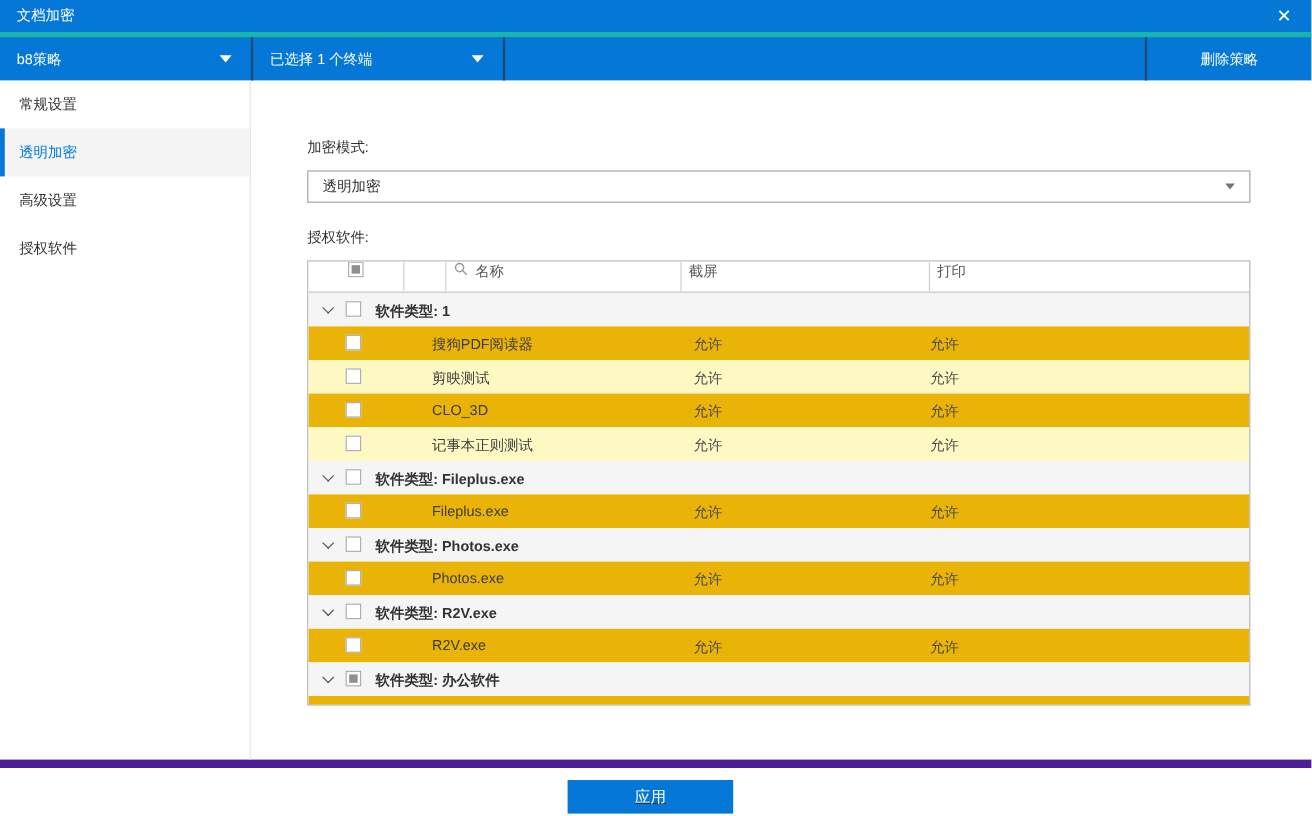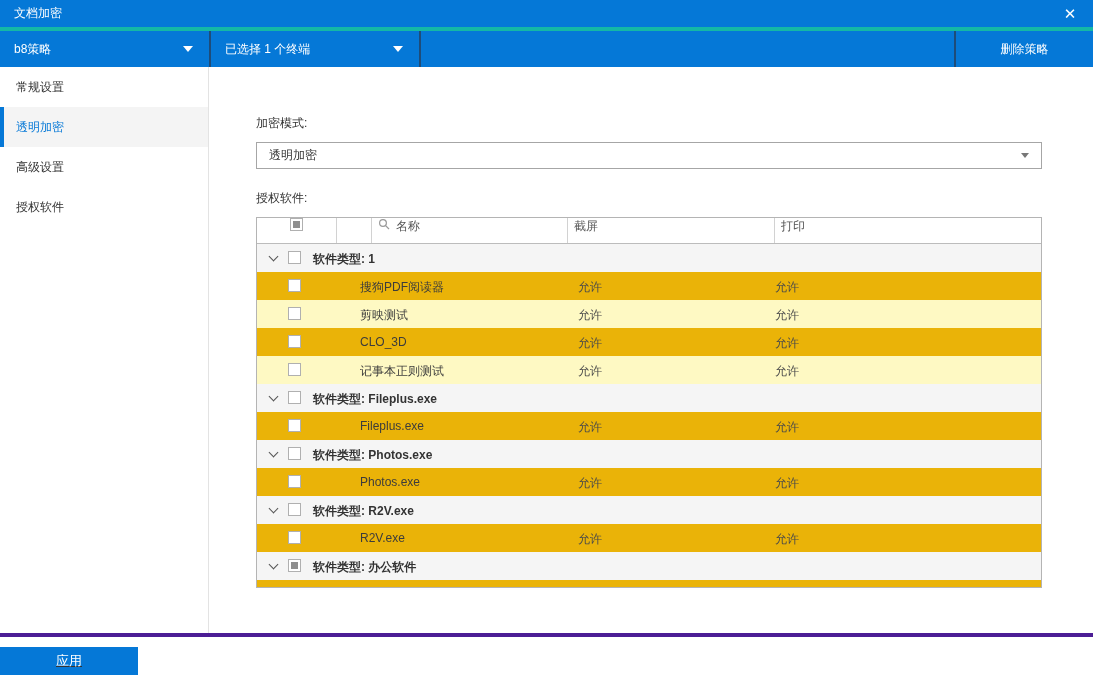--- a/index.html
+++ b/index.html
@@ -60,21 +60,21 @@
   .group-row { background:#f5f5f5; }
   .group-row .chev { position:absolute; left:13px; top:9px; width:7px; height:7px;
                      border-left:1.5px solid #555; border-bottom:1.5px solid #555; transform:rotate(-45deg); cursor:pointer; }
   .group-row .glabel { position:absolute; left:56px; top:7px; font-weight:bold; color:#333; white-space:nowrap; }
   .data-row.alt { background:#fef9c3; }
   .data-row .name  { position:absolute; left:103px; top:7px; color:#3c3c3c; white-space:nowrap; }
   .data-row .perm1 { position:absolute; left:321px; top:7px; color:#4a4a4a; cursor:pointer; }
   .data-row .perm2 { position:absolute; left:518px; top:7px; color:#4a4a4a; cursor:pointer; }
 
   
-  .footer { height:47px; border-top:4px solid #4c1d95; display:flex; justify-content:flex-start;
+  .footer { height:47px; border-top:7px solid #4c1d95; display:flex; justify-content:center;
             align-items:flex-start; padding:10px 9px 0 0;text-decoration:underline; }
   .apply-btn { width:138px; height:28px; background:#0578d7; color:#fff; display:flex;
                align-items:center; justify-content:center; cursor:pointer; font-size:13px; }
 </style>
 </head>
 <body>
 
 <div class="titlebar">
   <span class="title">文档加密</span>
   <span class="close-btn">✕</span>

